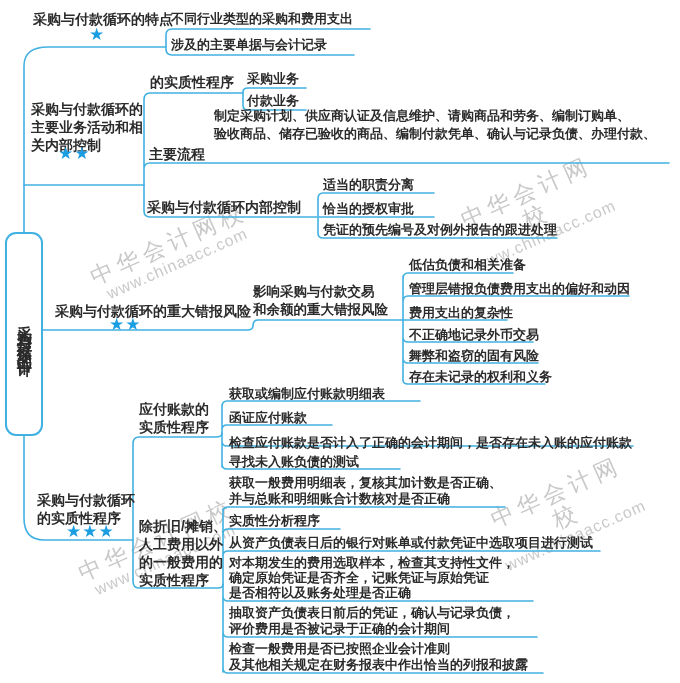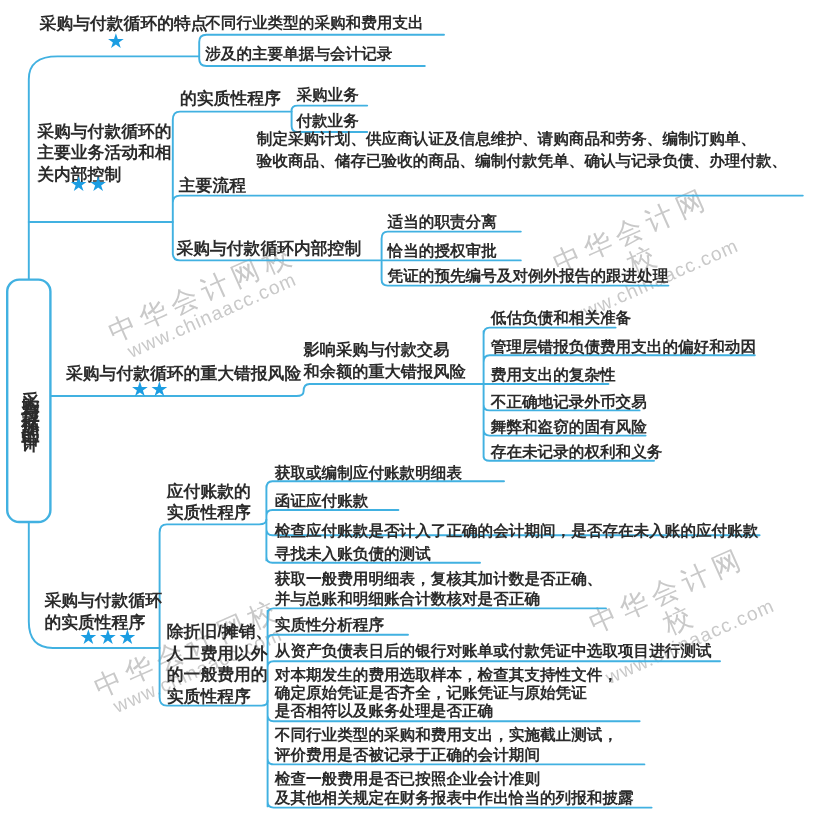--- a/index.html
+++ b/index.html
@@ -109,18 +109,18 @@
   <div class="n lb" style="left:139px;top:555px;">的一般费用的</div>
   <div class="n lb" style="left:139px;top:573px;">实质性程序</div>
 
   <div class="n" style="left:229px;top:476px;">获取一般费用明细表，复核其加计数是否正确、</div>
   <div class="n" style="left:229px;top:492px;">并与总账和明细账合计数核对是否正确</div>
   <div class="n" style="left:229px;top:514px;">实质性分析程序</div>
   <div class="n" style="left:229px;top:536px;">从资产负债表日后的银行对账单或付款凭证中选取项目进行测试</div>
   <div class="n" style="left:229px;top:556px;">对本期发生的费用选取样本，检查其支持性文件，</div>
   <div class="n" style="left:229px;top:571px;">确定原始凭证是否齐全，记账凭证与原始凭证</div>
   <div class="n" style="left:229px;top:586px;">是否相符以及账务处理是否正确</div>
-  <div class="n" style="left:229px;top:606px;">不同行业类型的采购和费用支出，实施截止测试，</div>
+  <div class="n" style="left:229px;top:606px;">抽取资产负债表日前后的凭证，确认与记录负债，</div>
   <div class="n" style="left:229px;top:622px;">评价费用是否被记录于正确的会计期间</div>
   <div class="n" style="left:229px;top:642px;">检查一般费用是否已按照企业会计准则</div>
   <div class="n" style="left:229px;top:658px;">及其他相关规定在财务报表中作出恰当的列报和披露</div>
 
 </div>
 
 </body></html>

